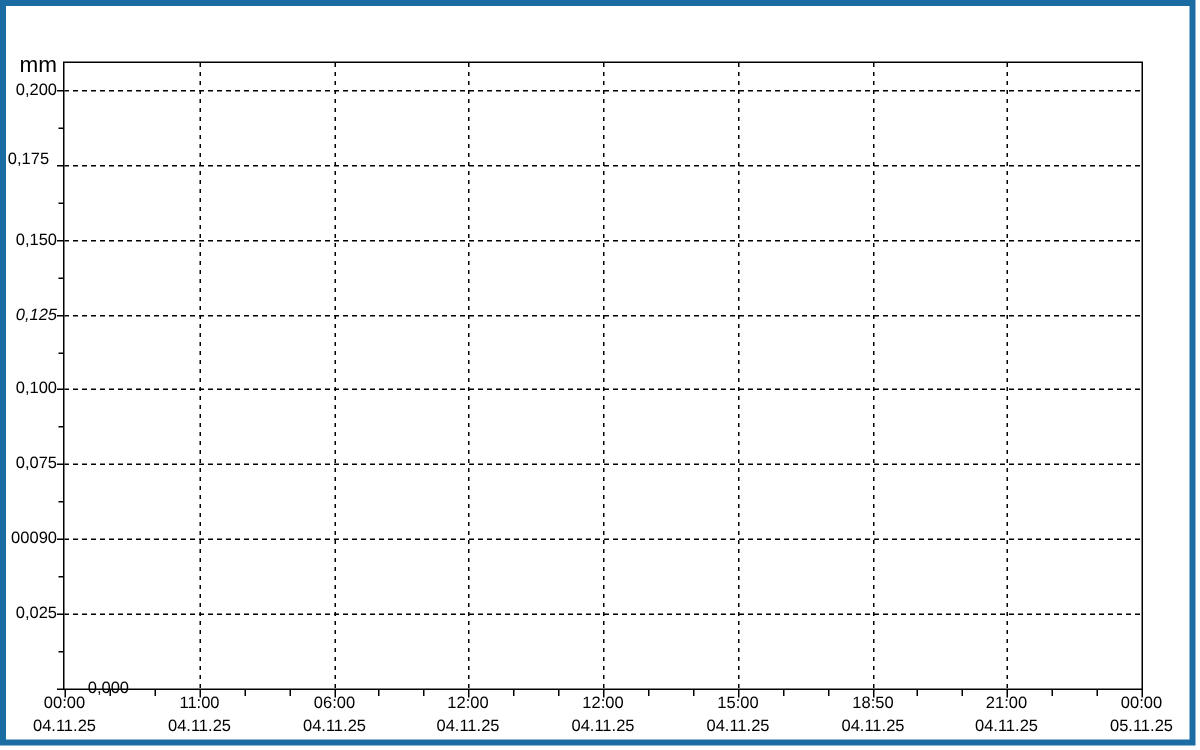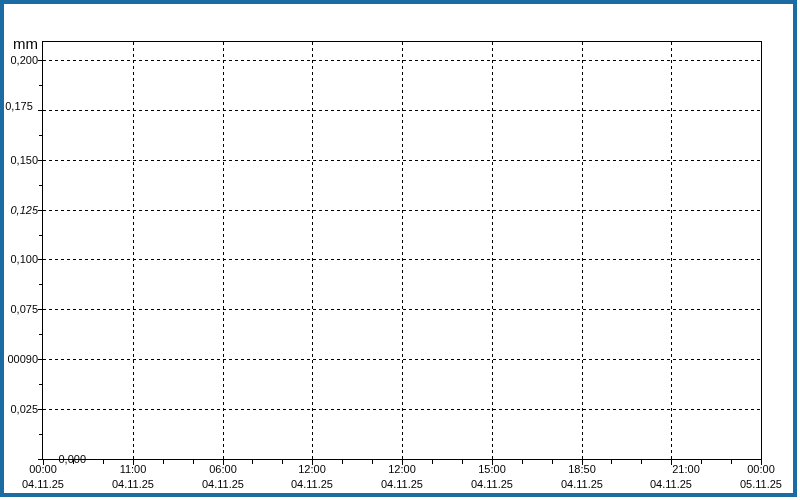--- a/index.html
+++ b/index.html
@@ -112,21 +112,21 @@
       <div class="tick" style="left: 402px; top: 460px; width: 1px; height: 5px;"></div>
       <div class="xlab" style="left: 372px; top: 463px;">12:00</div>
       <div class="xlab" style="left: 372px; top: 478px;">04.11.25</div>
       <div class="tick" style="left: 492px; top: 460px; width: 1px; height: 5px;"></div>
       <div class="xlab" style="left: 462px; top: 463px;">15:00</div>
       <div class="xlab" style="left: 462px; top: 478px;">04.11.25</div>
       <div class="tick" style="left: 582px; top: 460px; width: 1px; height: 5px;"></div>
       <div class="xlab" style="left: 552px; top: 463px;">18:50</div>
       <div class="xlab" style="left: 552px; top: 478px;">04.11.25</div>
       <div class="tick" style="left: 671px; top: 460px; width: 1px; height: 5px;"></div>
-      <div class="xlab" style="left: 656px; top: 463px;">21:00</div>
+      <div class="xlab" style="left: 641px; top: 463px;">21:00</div>
       <div class="xlab" style="left: 641px; top: 478px;">04.11.25</div>
       <div class="tick" style="left: 761px; top: 460px; width: 1px; height: 5px;"></div>
       <div class="xlab" style="left: 731px; top: 463px;">00:00</div>
       <div class="xlab" style="left: 731px; top: 478px;">05.11.25</div>
       <div class="tick" style="left: 73px; top: 460px; width: 1px; height: 4px;"></div>
       <div class="tick" style="left: 103px; top: 460px; width: 1px; height: 4px;"></div>
       <div class="tick" style="left: 163px; top: 460px; width: 1px; height: 4px;"></div>
       <div class="tick" style="left: 193px; top: 460px; width: 1px; height: 4px;"></div>
       <div class="tick" style="left: 252px; top: 460px; width: 1px; height: 4px;"></div>
       <div class="tick" style="left: 282px; top: 460px; width: 1px; height: 4px;"></div>

